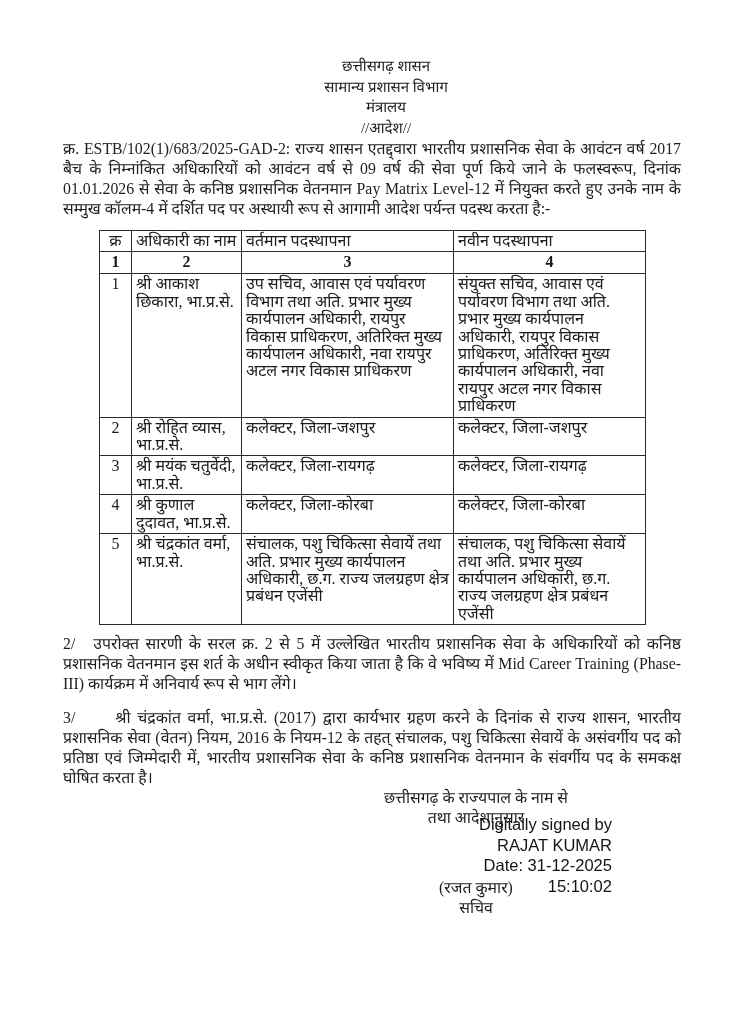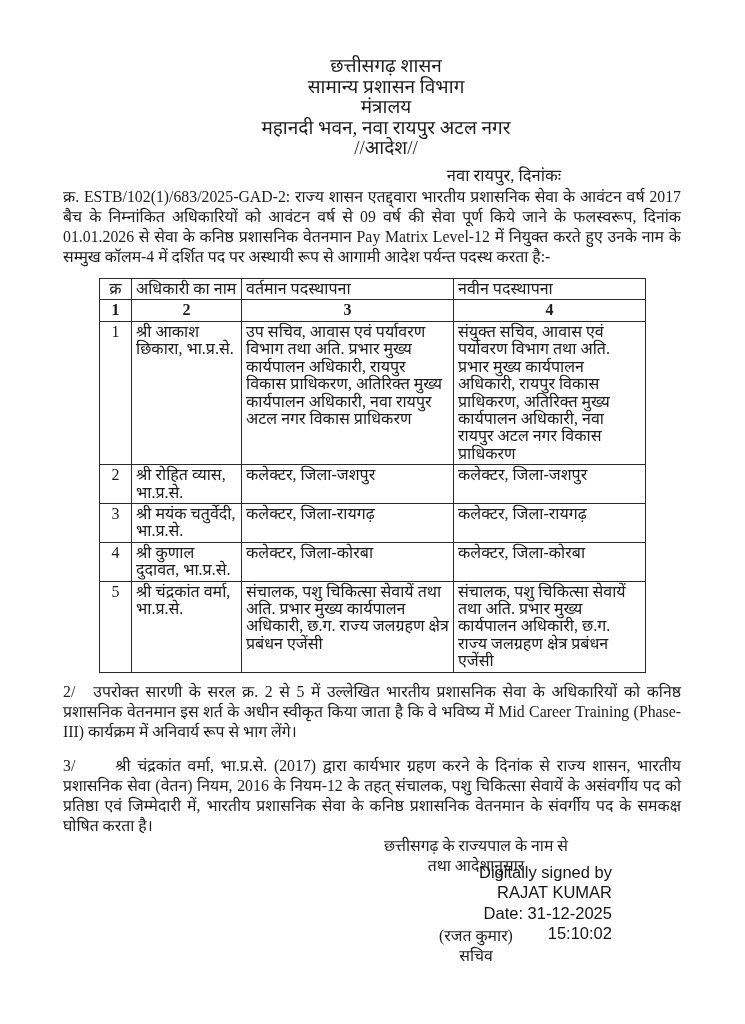--- a/index.html
+++ b/index.html
@@ -7,21 +7,21 @@
   body {
     width:745px; height:1024px;
     font-family:"Liberation Serif","DejaVu Serif",serif;
     color:#1c1c1c;
     position:relative;
     overflow:hidden;
   }
   .page { position:absolute; left:0; top:0; width:745px; height:1024px; background:#ffffff; }
   .content { position:absolute; left:63px; top:56px; width:618px; }
 
-  .letterhead { text-align:center; margin-left:28px; font-size:19px; line-height:20.5px; }
+  .letterhead { text-align:center; margin-left:28px; font-size:15px; line-height:20.5px; }
   .letterhead div { white-space:nowrap; }
 
   .dateline { text-align:right; padding-right:120px; font-size:16.5px; line-height:20px; margin-top:7px; }
 
   .para { font-size:15.8px; line-height:20px; text-align:justify; }
   .para-1 { margin-top:1px; }
   .para-2 { margin-top:9px; }
   .para-3 { margin-top:14px; }
   .pmark { padding-right:18px; }
   .pmark-wide { padding-right:40px; }
@@ -74,25 +74,23 @@
 </head>
 <body>
 
 <div class="page">
   <div class="content">
 
     <div class="letterhead">
       <div>छत्तीसगढ़ शासन</div>
       <div>सामान्य प्रशासन विभाग</div>
       <div>मंत्रालय</div>
-      <div>महानदी भवन, नवा रायपुर अटल नगर</div>
       <div>//आदेश//</div>
     </div>
 
-    <div class="dateline">नवा रायपुर, दिनांकः</div>
 
     <div class="para para-1">क्र. ESTB/102(1)/683/2025-GAD-2: राज्य शासन एतद्द्वारा भारतीय प्रशासनिक सेवा के आवंटन वर्ष 2017 बैच के निम्नांकित अधिकारियों को आवंटन वर्ष से 09 वर्ष की सेवा पूर्ण किये जाने के फलस्वरूप, दिनांक 01.01.2026 से सेवा के कनिष्ठ प्रशासनिक वेतनमान Pay Matrix Level-12 में नियुक्त करते हुए उनके नाम के सम्मुख कॉलम-4 में दर्शित पद पर अस्थायी रूप से आगामी आदेश पर्यन्त पदस्थ करता है:-</div>
 
     <table class="order-table">
       <colgroup>
           <col class="c1">
           <col class="c2">
           <col class="c3">
           <col class="c4">
         </colgroup>

